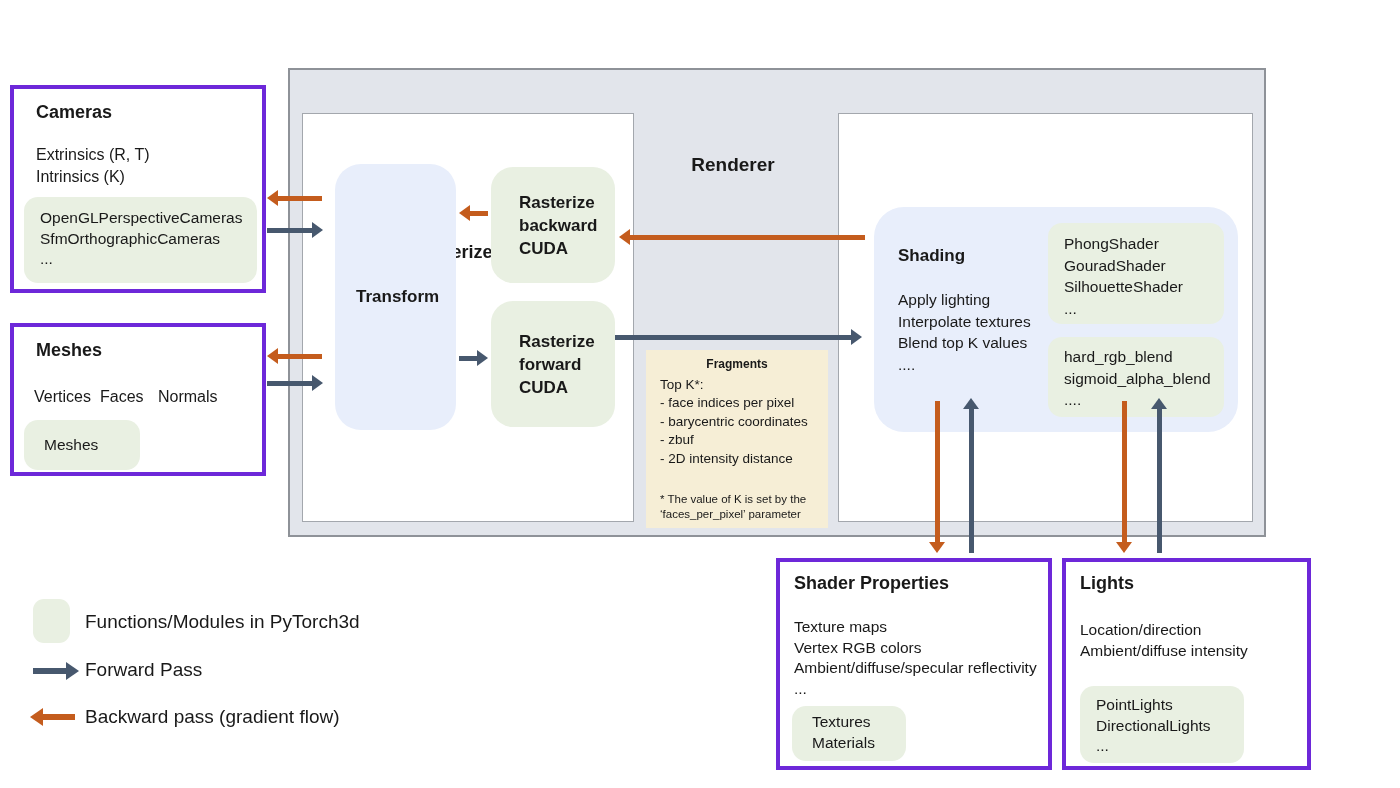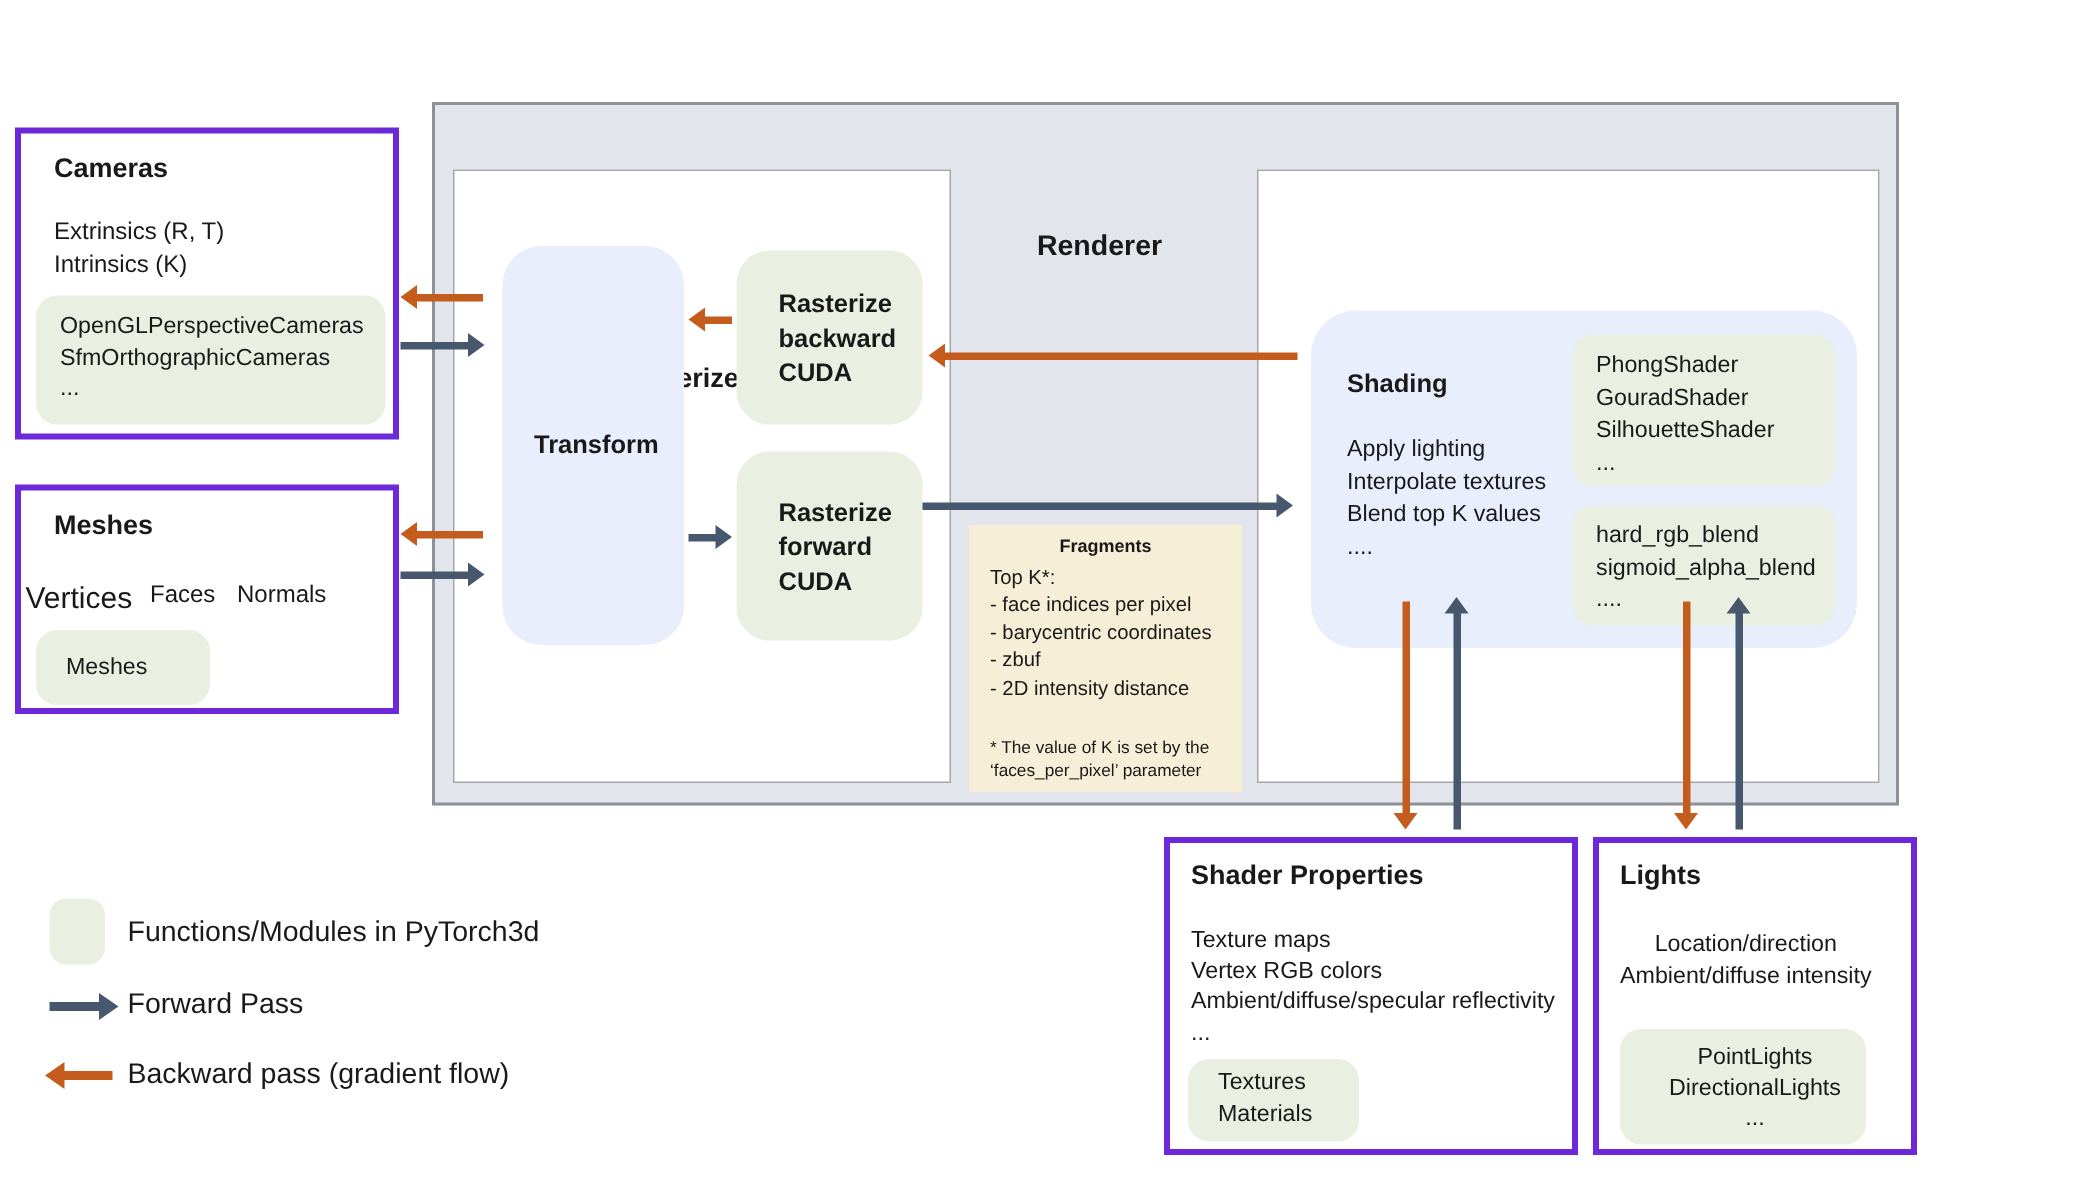--- a/index.html
+++ b/index.html
@@ -169,21 +169,21 @@
     <div class="module" style="left:10px;top:108px;width:233px;height:86px;padding:11px 0 0 16px;">
       <div class="ln">OpenGLPerspectiveCameras</div>
       <div class="ln">SfmOrthographicCameras</div>
       <div class="ln">...</div>
     </div>
   </div>
 
   <div class="obox" style="left:10px;top:323px;width:256px;height:153px;">
     <div class="obox-title" style="left:22px;top:13px;">Meshes</div>
     <div>
-      <span class="abs ln" style="left:3px;top:61px;font-size:20px;">Vertices</span>
+      <span class="abs ln" style="left:20px;top:61px;font-size:16px;">Vertices</span>
       <span class="abs ln" style="left:86px;top:61px;font-size:16px;">Faces</span>
       <span class="abs ln" style="left:144px;top:61px;font-size:16px;">Normals</span>
     </div>
     <div class="module" style="left:10px;top:93px;width:116px;height:50px;display:flex;align-items:center;padding-left:20px;">
       <span class="ln">Meshes</span>
     </div>
   </div>
 
   <div class="obox" style="left:776px;top:558px;width:276px;height:212px;">
     <div class="obox-title" style="left:14px;top:11px;">Shader Properties</div>
@@ -192,21 +192,21 @@
       <div class="ln">Vertex RGB colors</div>
       <div class="ln">Ambient/diffuse/specular reflectivity</div>
       <div class="ln">...</div>
     </div>
     <div class="module" style="left:12px;top:144px;width:114px;height:55px;padding:6px 0 0 20px;">
       <div class="ln">Textures</div>
       <div class="ln">Materials</div>
     </div>
   </div>
 
-  <div class="obox" style="left:1062px;top:558px;width:216px;height:212px;text-align:center;">
+  <div class="obox" style="left:1062px;top:558px;width:249px;height:212px;">
     <div class="obox-title" style="left:14px;top:11px;">Lights</div>
     <div class="body-lines" style="left:14px;top:57px;line-height:21px;">
       <div class="ln">Location/direction</div>
       <div class="ln">Ambient/diffuse intensity</div>
     </div>
     <div class="module" style="left:14px;top:124px;width:164px;height:77px;padding:9px 0 0 16px;">
       <div class="ln">PointLights</div>
       <div class="ln">DirectionalLights</div>
       <div class="ln">...</div>
     </div>

